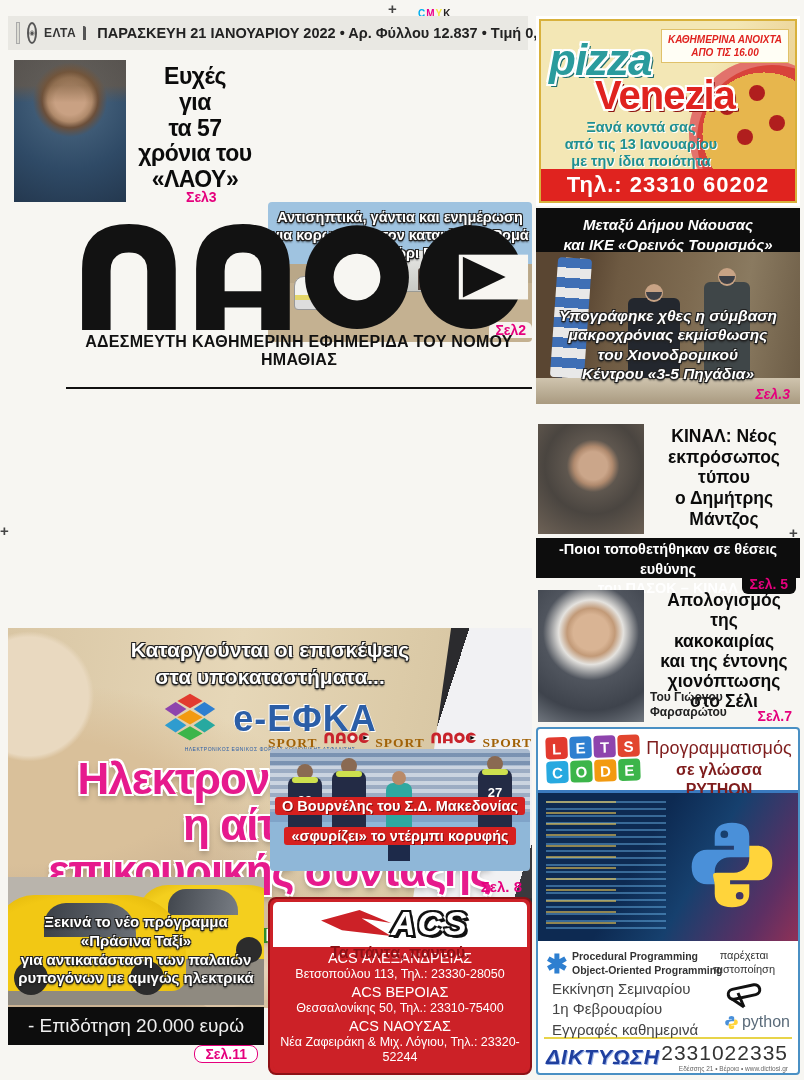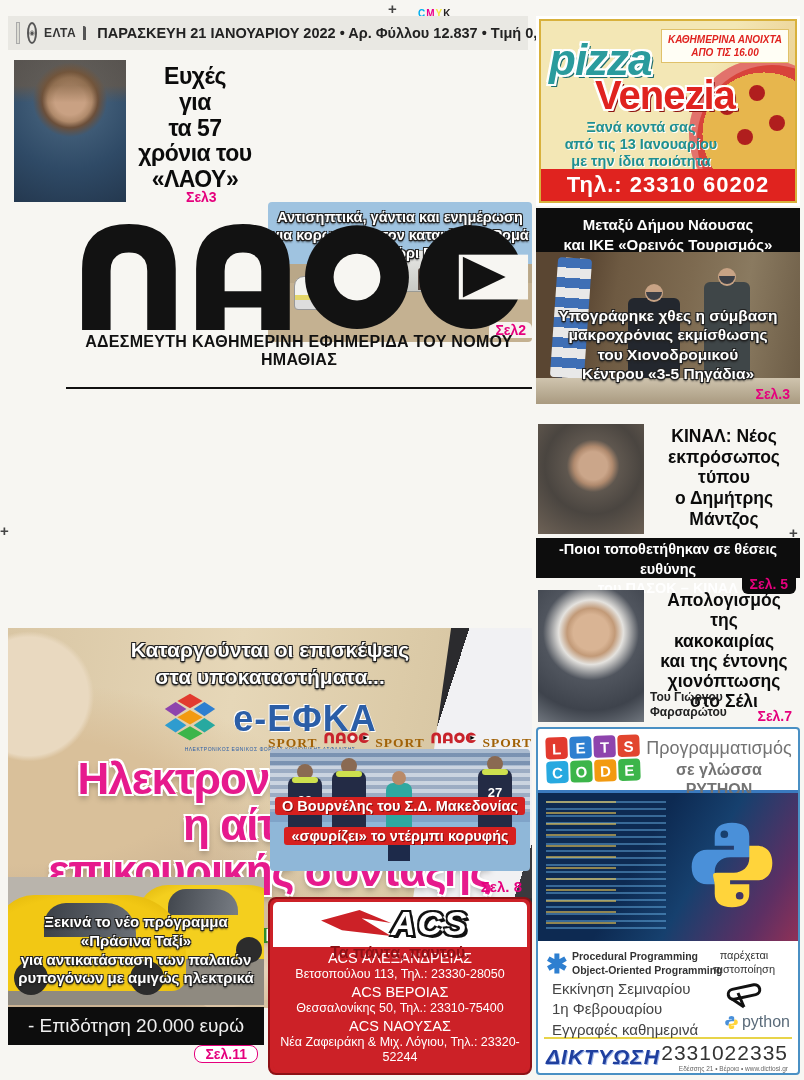--- a/index.html
+++ b/index.html
@@ -83,21 +83,21 @@
   .efka-text { color:#2b5ea7; font-weight:bold; font-size:36px; letter-spacing:1px; text-shadow:1px 1px 0 #fff,-1px -1px 0 #fff; }
   .efka-caption { position:absolute; left:0; top:118px; width:100%; text-align:center; font-size:5px; color:#2b5ea7; letter-spacing:.5px; }
   .main-head { position:absolute; left:0; top:128px; width:100%; text-align:center; color:#e61a8d; font-weight:bold; font-size:44px; line-height:1.04; letter-spacing:-1px;
     text-shadow:-2px -2px 0 #fff,2px -2px 0 #fff,-2px 2px 0 #fff,2px 2px 0 #fff,0 4px 6px rgba(0,0,0,.35); }
   .main-sub { top:293px; font-size:22px;
     text-shadow:-2px -1px 0 #2f8c2b,2px -1px 0 #2f8c2b,-2px 2px 0 #2f8c2b,2px 2px 0 #2f8c2b,0 3px 4px rgba(0,0,0,.3); }
   .main-page { position:absolute; left:378px; top:342px; font-size:15px; }
 
   
   .kicker-bar { background:#0d0d0d; color:#fff; font-weight:bold; text-align:center; }
-  .naoussa { left:536px; top:208px; width:264px; height:214px; }
+  .naoussa { left:536px; top:208px; width:264px; height:214px;font-style:italic; }
   .naoussa .kicker-bar { height:44px; font-size:15px; line-height:1.35; padding-top:3px; border-top:4px solid #0d0d0d; }
   .photo-sign { position:absolute; left:0; top:44px; width:264px; height:152px;
     background: linear-gradient(100deg,#5a4632 0 18%, #6e5a42 30%, #7d6a50 55%, #8a7a60 75%, #6a5a44 100%); }
   .flag { position:absolute; left:18px; top:6px; width:34px; height:120px; background:repeating-linear-gradient(180deg,#3f6fb5 0 10px,#e8e8e8 10px 20px); transform:rotate(4deg); border-radius:4px; }
   .fig { position:absolute; background:#23272e; border-radius:6px 6px 0 0; }
   .fig::before { content:""; position:absolute; left:50%; top:-14px; transform:translateX(-50%); width:18px; height:18px; border-radius:50%; background:#c8a385; }
   .fig::after { content:""; position:absolute; left:50%; top:-6px; transform:translateX(-50%); width:16px; height:8px; border-radius:0 0 8px 8px; background:#3c3f46; }
   .sign-cap { top:54px; font-size:15.5px; line-height:1.25; }
   .sign-page { position:absolute; right:10px; bottom:2px; }
   .naoussa-desk { position:absolute; left:0; bottom:0; width:100%; height:26px; background:linear-gradient(#cfc4ae,#a99a80); }
@@ -162,21 +162,21 @@
   .acs-branch .bn { font-weight:normal; font-size:14.5px; }
   .acs-branch .ba { font-size:12.5px; }
 
   
   .letscode { left:536px; top:727px; width:264px; height:348px; background:#fff; border:2px solid #4a90c4; border-radius:4px; overflow:hidden; }
   .lc-top { height:64px; position:relative; border-bottom:3px solid #3a7abf; }
   .lc-tiles { position:absolute; left:8px; top:7px; width:92px; display:grid; grid-template-columns:repeat(4,22px); grid-gap:2px; transform:rotate(-2deg); }
   .lc-tile { width:22px; height:22px; border-radius:4px; color:#fff; font-weight:bold; font-size:15px; display:flex; align-items:center; justify-content:center; }
   .t0{background:#e23a2e}.t1{background:#2e7fd0}.t2{background:#8e44ad}.t3{background:#e2452e}
   .t4{background:#27a9e0}.t5{background:#3cb54a}.t6{background:#f29a11}.t7{background:#3cb54a}
-  .lc-head { position:absolute; left:104px; top:8px; width:154px; text-align:center; color:#737373; line-height:1.25; }
+  .lc-head { position:absolute; left:104px; top:8px; width:154px; text-align:center; color:#7f1d1d; line-height:1.25; }
   .lc-head .h1 { font-size:18px; }
   .lc-head .h2 { font-size:16px; font-weight:bold; }
   .lc-img { height:148px; position:relative; background:linear-gradient(120deg,#0d2a52 0 40%, #16406e 60%, #5d2f63 85%, #8f3157 100%); overflow:hidden; }
   .codelines { position:absolute; left:8px; top:8px; width:120px; height:132px; background:repeating-linear-gradient(180deg, rgba(120,200,255,.8) 0 2px, transparent 2px 7px); opacity:.5; }
   .codelines2 { position:absolute; left:8px; top:8px; width:70px; height:132px; background:repeating-linear-gradient(180deg, rgba(255,210,80,.9) 0 2px, transparent 2px 11px); opacity:.6; }
   .py-logo { position:absolute; right:18px; top:24px; }
   .lc-body { position:relative; height:96px; }
   .lc-ast { position:absolute; left:8px; top:8px; color:#2e7fd0; font-size:26px; font-weight:bold; }
   .lc-bullets { position:absolute; left:34px; top:8px; font-size:10.5px; font-weight:bold; color:#333; line-height:1.35; }
   .lc-seminar { position:absolute; left:14px; top:38px; font-size:15px; color:#444; line-height:1.35; }

